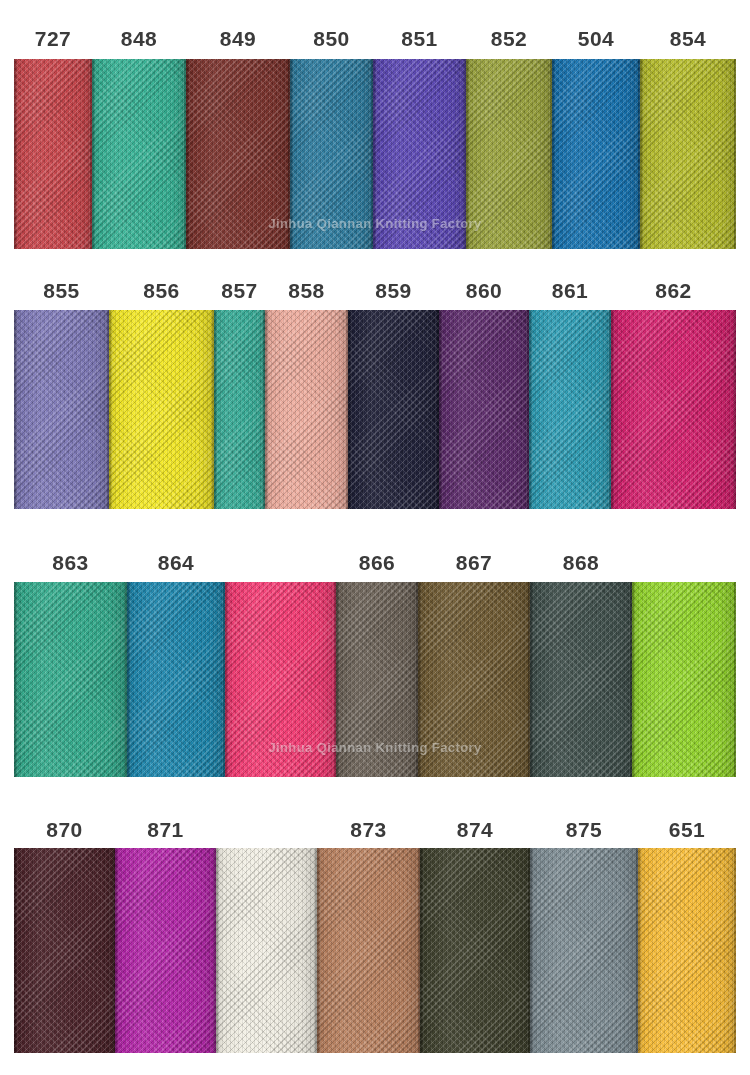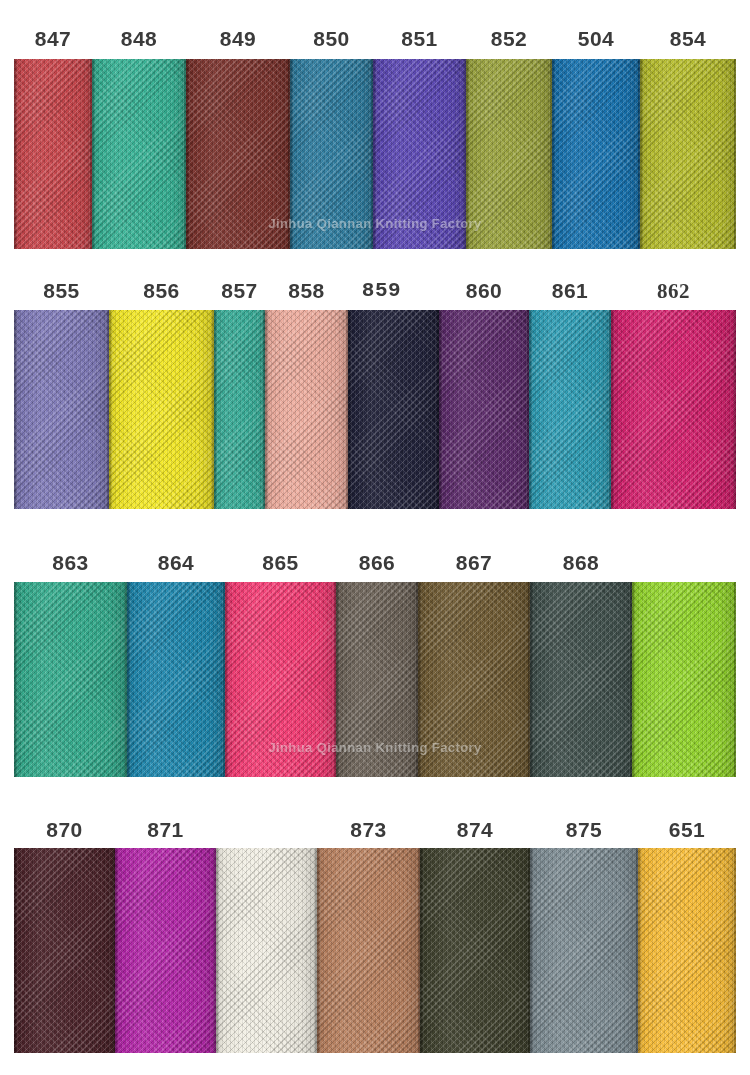--- a/index.html
+++ b/index.html
@@ -125,21 +125,21 @@
     white-space: nowrap;
     pointer-events: none;
     text-shadow: 0 1px 1px rgba(0,0,0,0.12);
   }
 </style>
 </head>
 <body>
 
 <div id="page">
     <div class="label-strip" style="top: 22px;">
-      <div class="swatch-label" style="left: 14px; width: 78px;">847</div>
+      <div class="swatch-label" style="left: 14px; width: 78px;">727</div>
       <div class="swatch-label" style="left: 92px; width: 94px;">848</div>
       <div class="swatch-label" style="left: 186px; width: 104px;">849</div>
       <div class="swatch-label" style="left: 290px; width: 83px;">850</div>
       <div class="swatch-label" style="left: 373px; width: 93px;">851</div>
       <div class="swatch-label" style="left: 466px; width: 86px;">852</div>
       <div class="swatch-label" style="left: 552px; width: 88px;">504</div>
       <div class="swatch-label" style="left: 640px; width: 96px;">854</div>
     </div>
     <div class="band" style="top: 59px; height: 190px; width: 750px;">
       <div class="swatch" title="847" style="left: 14px; width: 78px; background-color: rgb(200, 68, 74);">
@@ -190,24 +190,24 @@
         <div class="edge-l"></div>
         <div class="edge-r"></div>
       </div>
     </div>
     <div class="watermark" style="top: 216px;">Jinhua Qiannan Knitting Factory</div>
     <div class="label-strip" style="top: 274px; padding-left: 23px;">
       <div class="swatch-label" style="left: 14px; width: 95px;">855</div>
       <div class="swatch-label" style="left: 109px; width: 105px;">856</div>
       <div class="swatch-label" style="left: 214px; width: 51px;">857</div>
       <div class="swatch-label" style="left: 265px; width: 83px;">858</div>
-      <div class="swatch-label" style="left: 336px; width: 91px; font-family: Liberation Mono, monospace;">859</div>
+      <div class="swatch-label" style="left: 348px; width: 91px;">859</div>
       <div class="swatch-label" style="left: 439px; width: 90px;">860</div>
       <div class="swatch-label" style="left: 529px; width: 82px;">861</div>
-      <div class="swatch-label" style="left: 611px; width: 125px; font-family: Liberation Serif, serif;">862</div>
+      <div class="swatch-label" style="left: 611px; width: 125px;">862</div>
     </div>
     <div class="band" style="top: 310px; height: 199px; width: 750px;">
       <div class="swatch" title="855" style="left: 14px; width: 95px; background-color: rgb(126, 121, 184);">
         <div class="tex"></div>
         <div class="shade"></div>
         <div class="edge-l"></div>
         <div class="edge-r"></div>
       </div>
       <div class="swatch" title="856" style="left: 109px; width: 105px; background-color: rgb(244, 233, 36);">
         <div class="tex"></div>
@@ -248,21 +248,20 @@
       <div class="swatch" title="862" style="left: 611px; width: 125px; background-color: rgb(214, 31, 109);">
         <div class="tex"></div>
         <div class="shade"></div>
         <div class="edge-l"></div>
         <div class="edge-r"></div>
       </div>
     </div>
     <div class="label-strip" style="top: 546px;">
       <div class="swatch-label" style="left: 14px; width: 113px; text-align: center;">863</div>
       <div class="swatch-label" style="left: 127px; width: 98px;">864</div>
-      <div class="swatch-label" style="left: 225px; width: 111px;">865</div>
       <div class="swatch-label" style="left: 336px; width: 82px;">866</div>
       <div class="swatch-label" style="left: 418px; width: 112px;">867</div>
       <div class="swatch-label" style="left: 530px; width: 102px;">868</div>
     </div>
     <div class="band" style="top: 582px; height: 195px; width: 750px;">
       <div class="swatch" title="863" style="left: 14px; width: 113px; background-color: rgb(50, 171, 140);">
         <div class="tex"></div>
         <div class="shade"></div>
         <div class="edge-l"></div>
         <div class="edge-r"></div>

